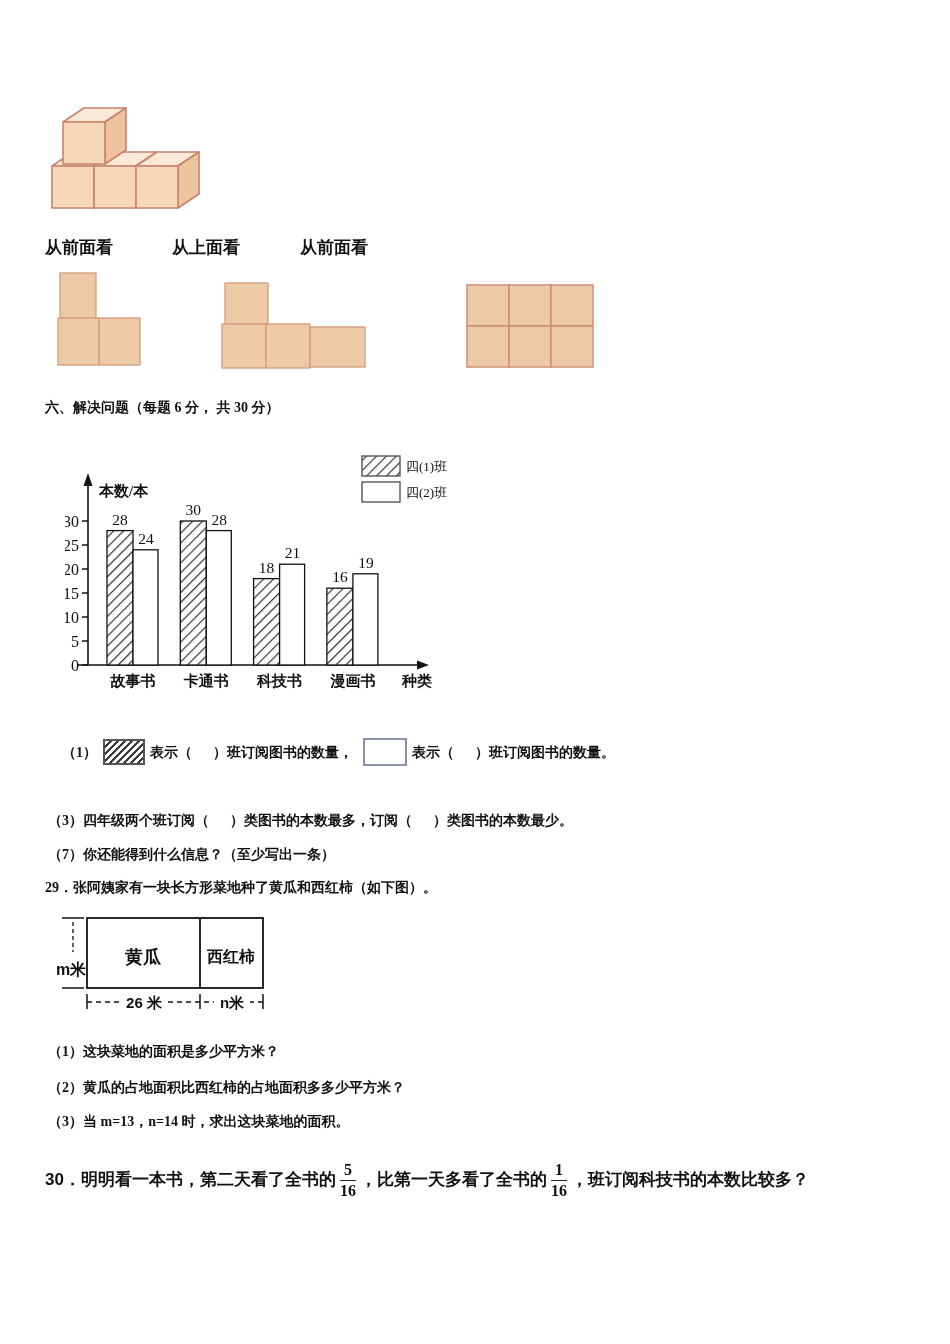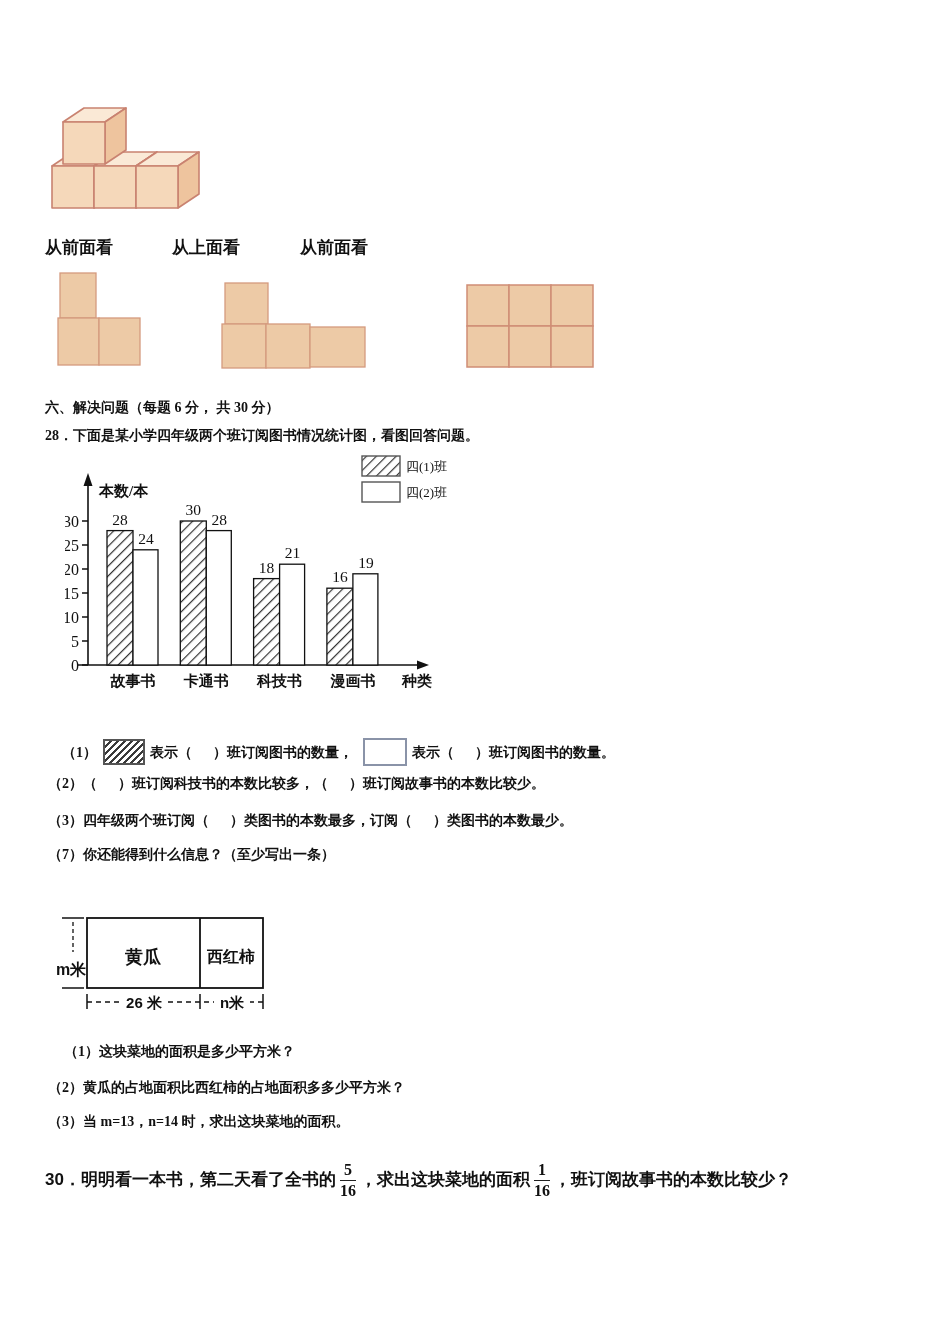--- a/index.html
+++ b/index.html
@@ -67,21 +67,20 @@
       <rect x="467" y="15" width="42" height="41"></rect>
       <rect x="509" y="15" width="42" height="41"></rect>
       <rect x="551" y="15" width="42" height="41"></rect>
       <rect x="467" y="56" width="42" height="41"></rect>
       <rect x="509" y="56" width="42" height="41"></rect>
       <rect x="551" y="56" width="42" height="41"></rect>
     </g>
   </svg>
 
   <div class="abs zh" style="left:45px;top:399px">六、解决问题（每题 6 分， 共 30 分）</div>
-  <div class="abs zh" style="left:45px;top:427px">28．下面是某小学四年级两个班订阅图书情况统计图，看图回答问题。</div>
 
   <svg id="chart-svg" class="abs" style="left:65px;top:450px" width="430" height="255">
     <defs>
       <pattern id="hatch" width="7" height="7" patternUnits="userSpaceOnUse" patternTransform="rotate(45)">
         <rect width="7" height="7" fill="#ffffff"></rect>
         <line x1="0" y1="0" x2="0" y2="7" stroke="#333" stroke-width="2.4"></line>
       </pattern>
     </defs>
     <g stroke="#111" stroke-width="1.6">
       <line x1="23" y1="32" x2="23" y2="215"></line>
@@ -129,24 +128,24 @@
         <rect x="297" y="32" width="38" height="20" fill="#fff" stroke="#555" stroke-width="1.4"></rect>
         <text x="341" y="47" font-size="13" text-anchor="start" fill="#111" font-family="&quot;Liberation Serif&quot;,serif">四(2)班</text>
         <text x="34" y="46" font-size="15" text-anchor="start" fill="#111" font-family="&quot;Liberation Serif&quot;,serif" font-weight="600">本数/本</text>
         <text x="352" y="236" font-size="15" text-anchor="middle" fill="#111" font-family="&quot;Liberation Serif&quot;,serif" font-weight="600">种类</text>
       </g>
   </svg>
 
   <div class="abs zh" style="left:48px;top:722px">
     <span>（1）</span><span class="swatch-hatched"></span><span>表示（      ）班订阅图书的数量，</span><span class="swatch-plain"></span><span>表示（      ）班订阅图书的数量。</span>
   </div>
-  <div class="abs zh" style="left:48px;top:775px">（2）（      ）班订阅科技书的本数比较多，（      ）班订阅故事书的本数比较少。</div>
   <div class="abs zh" style="left:48px;top:812px">（3）四年级两个班订阅（      ）类图书的本数最多，订阅（      ）类图书的本数最少。</div>
   <div class="abs zh" style="left:48px;top:846px">（7）你还能得到什么信息？（至少写出一条）</div>
 
+  <div class="abs zh" style="left:45px;top:879px">29．张阿姨家有一块长方形菜地种了黄瓜和西红柿（如下图）。</div>
 
   <svg class="abs" style="left:40px;top:912px" width="280" height="112">
     <rect x="47" y="6" width="176" height="70" fill="#fff" stroke="#111" stroke-width="1.8"></rect>
     <line x1="160" y1="6" x2="160" y2="76" stroke="#111" stroke-width="1.8"></line>
     <text x="103" y="51" font-size="18" font-weight="600" text-anchor="middle" fill="#111">黄瓜</text>
     <text x="191" y="50" font-size="16" font-weight="600" text-anchor="middle" fill="#111">西红柿</text>
     <g stroke="#111">
       <line x1="22" y1="6" x2="44" y2="6" stroke-width="1.5"></line>
       <line x1="33" y1="10" x2="33" y2="40" stroke-width="1.3" stroke-dasharray="4,3"></line>
       <line x1="22" y1="76" x2="44" y2="76" stroke-width="1.5"></line>
@@ -157,21 +156,21 @@
       <line x1="47" y1="82" x2="47" y2="97" stroke-width="1.5" stroke-dasharray="0"></line>
       <line x1="160" y1="82" x2="160" y2="97" stroke-width="1.5"></line>
       <line x1="223" y1="82" x2="223" y2="97" stroke-width="1.5"></line>
     </g>
     <rect x="82" y="82" width="44" height="16" fill="#fff"></rect>
     <rect x="174" y="82" width="36" height="16" fill="#fff"></rect>
     <text x="104" y="96" font-size="15" font-weight="600" text-anchor="middle" fill="#111">26 米</text>
     <text x="192" y="96" font-size="15" font-weight="600" text-anchor="middle" fill="#111">n米</text>
   </svg>
 
-  <div class="abs zh" style="left:64px;top:1043px">（1）这块菜地的面积是多少平方米？</div>
+  <div class="abs zh" style="left:48px;top:1043px">（1）这块菜地的面积是多少平方米？</div>
   <div class="abs zh" style="left:48px;top:1079px">（2）黄瓜的占地面积比西红柿的占地面积多多少平方米？</div>
   <div class="abs zh" style="left:48px;top:1113px">（3）当 m=13，n=14 时，求出这块菜地的面积。</div>
 
   <div id="q30-line" class="abs" style="left:45px;top:1150px;width:880px">
-    <span>30．明明看一本书，第二天看了全书的</span><span class="frac"><span class="num">5</span><span class="den">16</span></span><span>，求出这块菜地的面积</span><span class="frac"><span class="num">1</span><span class="den">16</span></span><span>，班订阅故事书的本数比较少？</span>
+    <span>30．明明看一本书，第二天看了全书的</span><span class="frac"><span class="num">5</span><span class="den">16</span></span><span>，比第一天多看了全书的</span><span class="frac"><span class="num">1</span><span class="den">16</span></span><span>，班订阅科技书的本数比较多？</span>
   </div>
 
 </div>
 
 </body></html>

